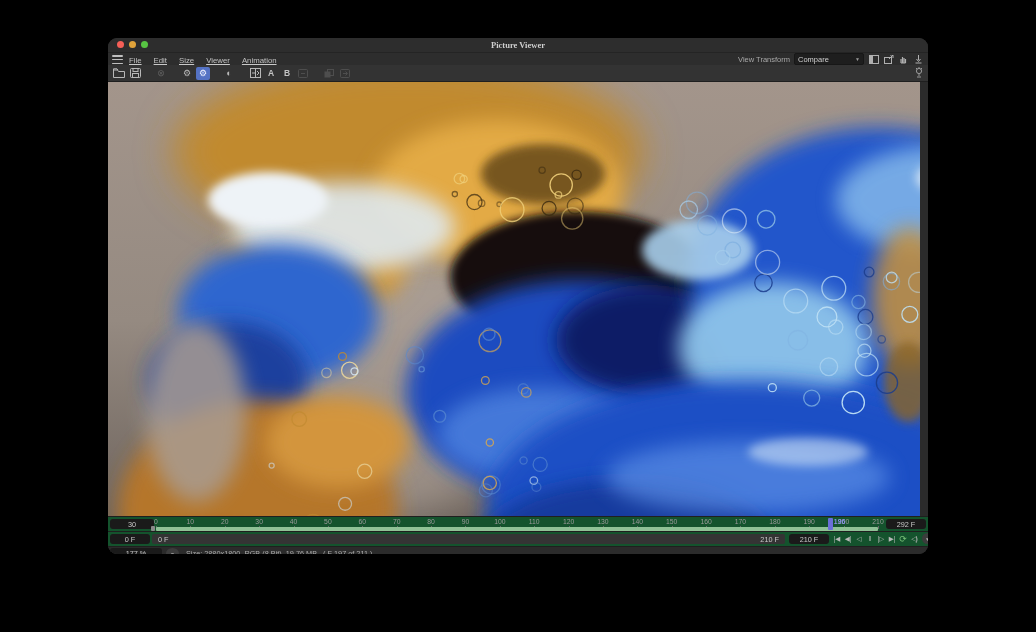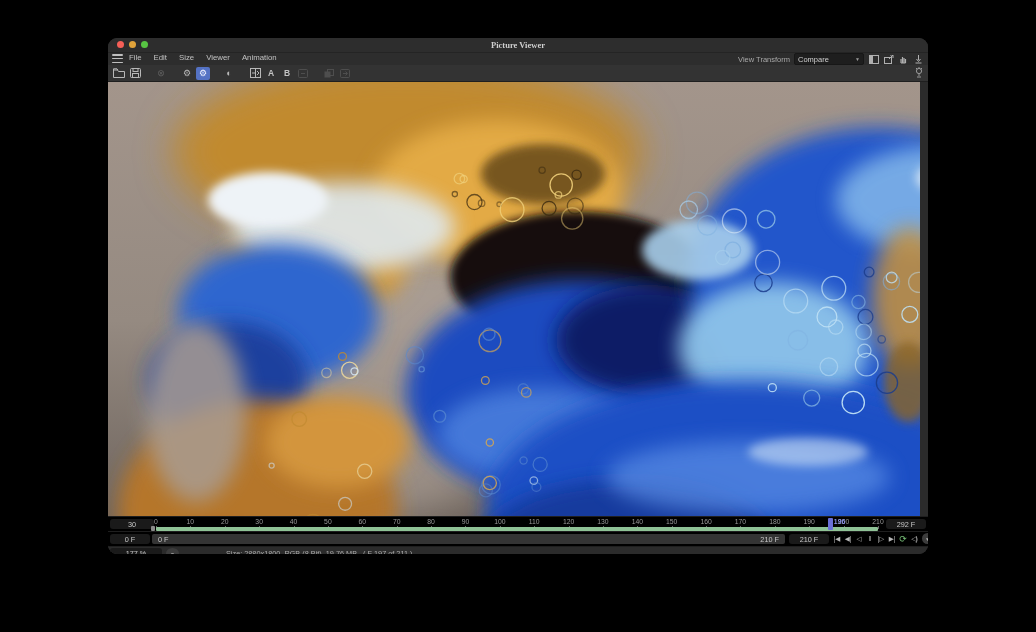--- a/index.html
+++ b/index.html
@@ -8,21 +8,21 @@
   .window{position:absolute;left:108px;top:38px;width:820px;height:516px;background:#2b2b2b;
     border-radius:9px;overflow:hidden;box-shadow:0 10px 30px rgba(0,0,0,.7);font-size:8px;color:#c9c9c9;}
 
   
   .titlebar{position:relative;height:14px;background:#2d2d2d;border-bottom:1px solid #242424;font-family:Liberation Serif, serif;}
   .traffic{position:absolute;left:9px;top:3px;display:flex;gap:5px;}
   .tl{width:7px;height:7px;border-radius:50%;}
   .title{position:absolute;left:0;right:0;top:2px;text-align:center;font-size:8.5px;font-weight:bold;color:#cfcfcf;}
 
   
-  .menubar{position:relative;height:12px;background:#2d2d2d;display:flex;align-items:flex-start;padding-left:4px;}
+  .menubar{position:relative;height:12px;background:#2d2d2d;display:flex;align-items:flex-end;padding-left:4px;text-decoration:underline;}
   .hamburger{width:11px;height:9px;display:flex;flex-direction:column;justify-content:space-between;padding:1px 0;margin-right:6px;}
   .hamburger i{display:block;height:1.5px;background:#bfbfbf;border-radius:1px;}
   .menu-items{display:flex;gap:12px;font-size:7.8px;color:#c2c2c2;}
   .menu-items span{cursor:default;}
   .menubar-right{position:absolute;right:4px;top:0;height:12px;display:flex;align-items:center;gap:4px;margin-left:23px;}
   .vt-label{font-size:7.5px;color:#a8a8a8;}
   .vt-select{width:62px;height:10px;background:#1e1e1e;border:1px solid #171717;border-radius:2px;
     display:flex;align-items:center;justify-content:space-between;padding:0 3px;font-size:7.5px;color:#cfcfcf;}
   .vt-select .arrow{font-size:5px;color:#9a9a9a;}
   .mb-icon{width:11px;height:11px;display:flex;align-items:center;justify-content:center;}
@@ -39,21 +39,21 @@
   .tb-gap{width:8px;}
   .tb-letter{font-size:8.5px;font-weight:bold;color:#c4c4c4;}
   .toolbar-right{position:absolute;right:2px;top:1px;}
 
   
   .viewport{position:relative;height:434px;background:#2b2b2b;}
   .viewport svg{position:absolute;left:0;top:0;}
   .right-gutter{position:absolute;right:0;top:0;width:8px;height:434px;background:#2b2b2b;}
 
   
-  .trow{position:relative;background:#000000;border-top:1px solid #1f1f1f;}
+  .trow{position:relative;background:#14532d;border-top:1px solid #1f1f1f;}
   .row-ruler{height:14px;}
   .row-range{height:14px;}
   .row-status{height:12px;background:#2b2b2b;}
   .field{position:absolute;background:#1a1a1a;border-radius:3px;color:#c8c8c8;font-size:7.3px;
     display:flex;align-items:center;justify-content:center;}
   .ruler{position:absolute;left:48px;top:0;width:722px;height:14px;}
   .tick-label{position:absolute;top:1px;font-size:6.8px;color:#9a9a9a;transform:translateX(-50%);}
   .tick-mark{position:absolute;top:9px;width:1px;height:3px;background:#6a6a6a;}
   .cache-bar{position:absolute;left:48px;top:10px;width:722px;height:4px;background:#8fc296;border-radius:1px;}
   .range-handle{position:absolute;left:43px;top:9px;width:4px;height:5px;background:#8a8a8a;border-radius:1px;}
@@ -61,21 +61,21 @@
   .playhead-label{position:absolute;top:1px;font-size:6.8px;color:#8b92e8;font-weight:bold;}
   .range-bar{position:absolute;left:44px;top:2px;width:633px;height:10px;background:#343434;border-radius:2px;
     display:flex;align-items:center;justify-content:space-between;padding:0 6px;font-size:7.3px;color:#c8c8c8;box-sizing:border-box;}
   .transport{position:absolute;left:724px;top:1px;display:flex;align-items:center;gap:1px;}
   .tbtn{width:10px;height:11px;display:flex;align-items:center;justify-content:center;font-size:6.5px;color:#b8b8b8;}
   .tbtn.loop{color:#79c279;font-size:9px;}
   .tbtn.vol{font-size:7px;letter-spacing:-1px;}
   .tbtn.drop{background:#3c3c3c;border-radius:50%;width:11px;height:11px;font-size:5px;color:#aaa;margin-left:2px;}
   .zoom-drop{position:absolute;left:58px;top:1px;width:13px;height:11px;background:#3c3c3c;border-radius:50%;
     display:flex;align-items:center;justify-content:center;font-size:5px;color:#aaa;}
-  .size-info{position:absolute;left:78px;top:2px;font-size:7.3px;color:#ababab;white-space:pre;margin-left:40px;}
+  .size-info{position:absolute;left:78px;top:2px;font-size:7.3px;color:#ababab;white-space:pre;}
 </style>
 </head>
 <body>
 
 <div class="stage">
   <div class="window">
 
     <div class="titlebar">
       <div class="traffic">
         <span class="tl" style="background:#f55f57"></span>

